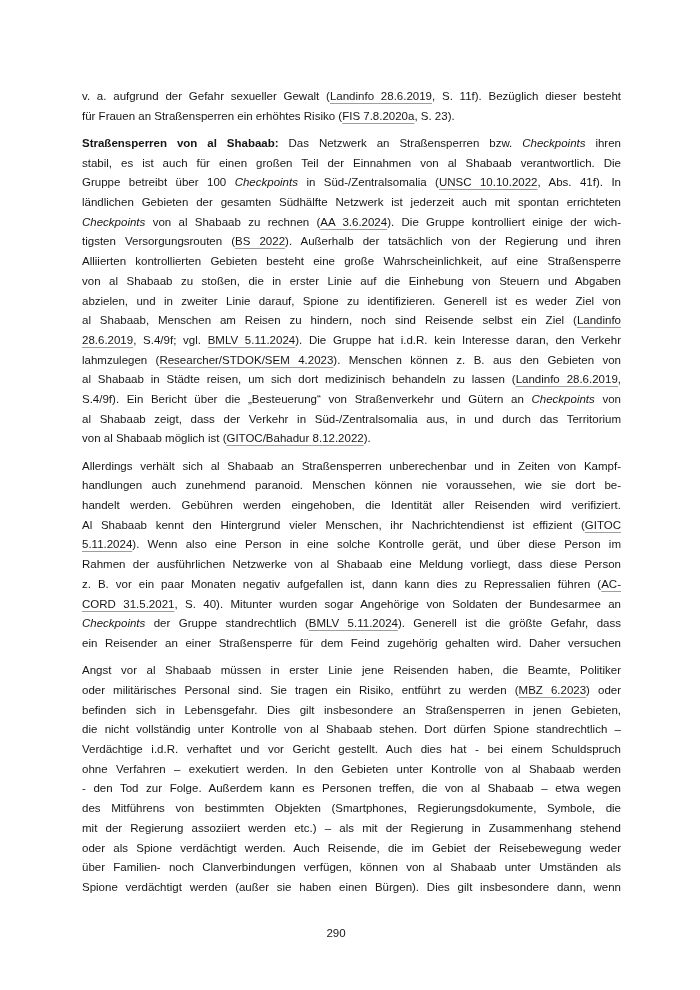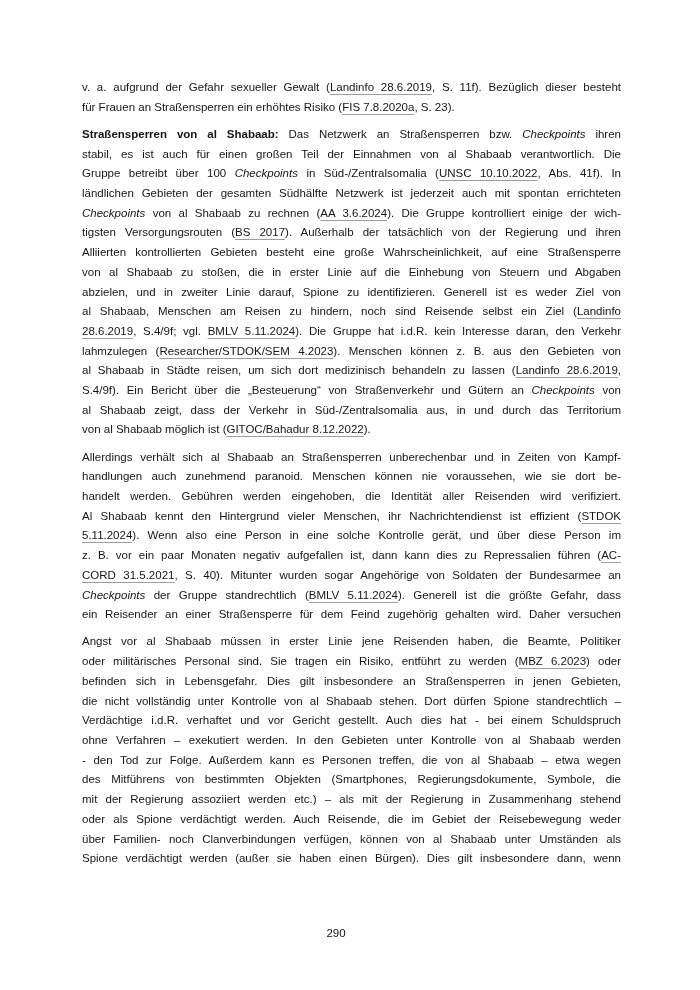--- a/index.html
+++ b/index.html
@@ -11,21 +11,21 @@
     color: var(--ink, #161616);
     overflow: hidden;
   }
   .page {
     position: absolute; left: 0; top: 0;
     width: 700px; height: 990px;
     background: var(--paper, #ffffff);
   }
   .body-text {
     position: absolute;
-    left: 82px; top: 78px;
+    left: 82px; top: 87px;
     width: 539px;
     font-size: 11.5px;
     line-height: 19.7px;
     letter-spacing: 0;
   }
   .para { margin: 0 0 7.5px 0; }
   .line {
     text-align: justify;
     text-align-last: justify;
     white-space: normal;
@@ -59,38 +59,39 @@
       <div class="para">
         <div class="line"><span class="n">v. a. aufgrund der Gefahr sexueller Gewalt (</span><span class="u">Landinfo 28.6.2019</span><span class="n">, S. 11f). Bezüglich dieser besteht</span></div>
         <div class="line last"><span class="n">für Frauen an Straßensperren ein erhöhtes Risiko (</span><span class="u">FIS 7.8.2020a</span><span class="n">, S. 23).</span></div>
       </div>
       <div class="para">
         <div class="line"><span class="b">Straßensperren von al Shabaab:</span><span class="n"> Das Netzwerk an Straßensperren bzw. </span><span class="i">Checkpoints</span><span class="n"> ihren</span></div>
         <div class="line"><span class="n">stabil, es ist auch für einen großen Teil der Einnahmen von al Shabaab verantwortlich. Die</span></div>
         <div class="line"><span class="n">Gruppe betreibt über 100 </span><span class="i">Checkpoints</span><span class="n"> in Süd-/Zentralsomalia (</span><span class="u">UNSC 10.10.2022</span><span class="n">, Abs. 41f). In</span></div>
         <div class="line"><span class="n">ländlichen Gebieten der gesamten Südhälfte Netzwerk ist jederzeit auch mit spontan errichteten</span></div>
         <div class="line"><span class="i">Checkpoints</span><span class="n"> von al Shabaab zu rechnen (</span><span class="u">AA 3.6.2024</span><span class="n">). Die Gruppe kontrolliert einige der wich-</span></div>
-        <div class="line"><span class="n">tigsten Versorgungsrouten (</span><span class="u">BS 2017</span><span class="n">). Außerhalb der tatsächlich von der Regierung und ihren</span></div>
+        <div class="line"><span class="n">tigsten Versorgungsrouten (</span><span class="u">BS 2022</span><span class="n">). Außerhalb der tatsächlich von der Regierung und ihren</span></div>
         <div class="line"><span class="n">Alliierten kontrollierten Gebieten besteht eine große Wahrscheinlichkeit, auf eine Straßensperre</span></div>
         <div class="line"><span class="n">von al Shabaab zu stoßen, die in erster Linie auf die Einhebung von Steuern und Abgaben</span></div>
         <div class="line"><span class="n">abzielen, und in zweiter Linie darauf, Spione zu identifizieren. Generell ist es weder Ziel von</span></div>
         <div class="line"><span class="n">al Shabaab, Menschen am Reisen zu hindern, noch sind Reisende selbst ein Ziel (</span><span class="u">Landinfo</span></div>
         <div class="line"><span class="u">28.6.2019</span><span class="n">, S.4/9f; vgl. </span><span class="u">BMLV 5.11.2024</span><span class="n">). Die Gruppe hat i.d.R. kein Interesse daran, den Verkehr</span></div>
         <div class="line"><span class="n">lahmzulegen (</span><span class="u">Researcher/STDOK/SEM 4.2023</span><span class="n">). Menschen können z. B. aus den Gebieten von</span></div>
         <div class="line"><span class="n">al Shabaab in Städte reisen, um sich dort medizinisch behandeln zu lassen (</span><span class="u">Landinfo 28.6.2019</span><span class="n">,</span></div>
         <div class="line"><span class="n">S.4/9f). Ein Bericht über die „Besteuerung“ von Straßenverkehr und Gütern an </span><span class="i">Checkpoints</span><span class="n"> von</span></div>
         <div class="line"><span class="n">al Shabaab zeigt, dass der Verkehr in Süd-/Zentralsomalia aus, in und durch das Territorium</span></div>
         <div class="line last"><span class="n">von al Shabaab möglich ist (</span><span class="u">GITOC/Bahadur 8.12.2022</span><span class="n">).</span></div>
       </div>
       <div class="para">
         <div class="line"><span class="n">Allerdings verhält sich al Shabaab an Straßensperren unberechenbar und in Zeiten von Kampf-</span></div>
         <div class="line"><span class="n">handlungen auch zunehmend paranoid. Menschen können nie voraussehen, wie sie dort be-</span></div>
         <div class="line"><span class="n">handelt werden. Gebühren werden eingehoben, die Identität aller Reisenden wird verifiziert.</span></div>
-        <div class="line"><span class="n">Al Shabaab kennt den Hintergrund vieler Menschen, ihr Nachrichtendienst ist effizient (</span><span class="u">STDOK</span></div>
+        <div class="line"><span class="n">Al Shabaab kennt den Hintergrund vieler Menschen, ihr Nachrichtendienst ist effizient (</span><span class="u">GITOC</span></div>
         <div class="line"><span class="u">5.11.2024</span><span class="n">). Wenn also eine Person in eine solche Kontrolle gerät, und über diese Person im</span></div>
+        <div class="line"><span class="n">Rahmen der ausführlichen Netzwerke von al Shabaab eine Meldung vorliegt, dass diese Person</span></div>
         <div class="line"><span class="n">z. B. vor ein paar Monaten negativ aufgefallen ist, dann kann dies zu Repressalien führen (</span><span class="u">AC-</span></div>
         <div class="line"><span class="u">CORD 31.5.2021</span><span class="n">, S. 40). Mitunter wurden sogar Angehörige von Soldaten der Bundesarmee an</span></div>
         <div class="line"><span class="i">Checkpoints</span><span class="n"> der Gruppe standrechtlich (</span><span class="u">BMLV 5.11.2024</span><span class="n">). Generell ist die größte Gefahr, dass</span></div>
         <div class="line"><span class="n">ein Reisender an einer Straßensperre für dem Feind zugehörig gehalten wird. Daher versuchen</span></div>
       </div>
       <div class="para">
         <div class="line"><span class="n">Angst vor al Shabaab müssen in erster Linie jene Reisenden haben, die Beamte, Politiker</span></div>
         <div class="line"><span class="n">oder militärisches Personal sind. Sie tragen ein Risiko, entführt zu werden (</span><span class="u">MBZ 6.2023</span><span class="n">) oder</span></div>
         <div class="line"><span class="n">befinden sich in Lebensgefahr. Dies gilt insbesondere an Straßensperren in jenen Gebieten,</span></div>
         <div class="line"><span class="n">die nicht vollständig unter Kontrolle von al Shabaab stehen. Dort dürfen Spione standrechtlich –</span></div>

